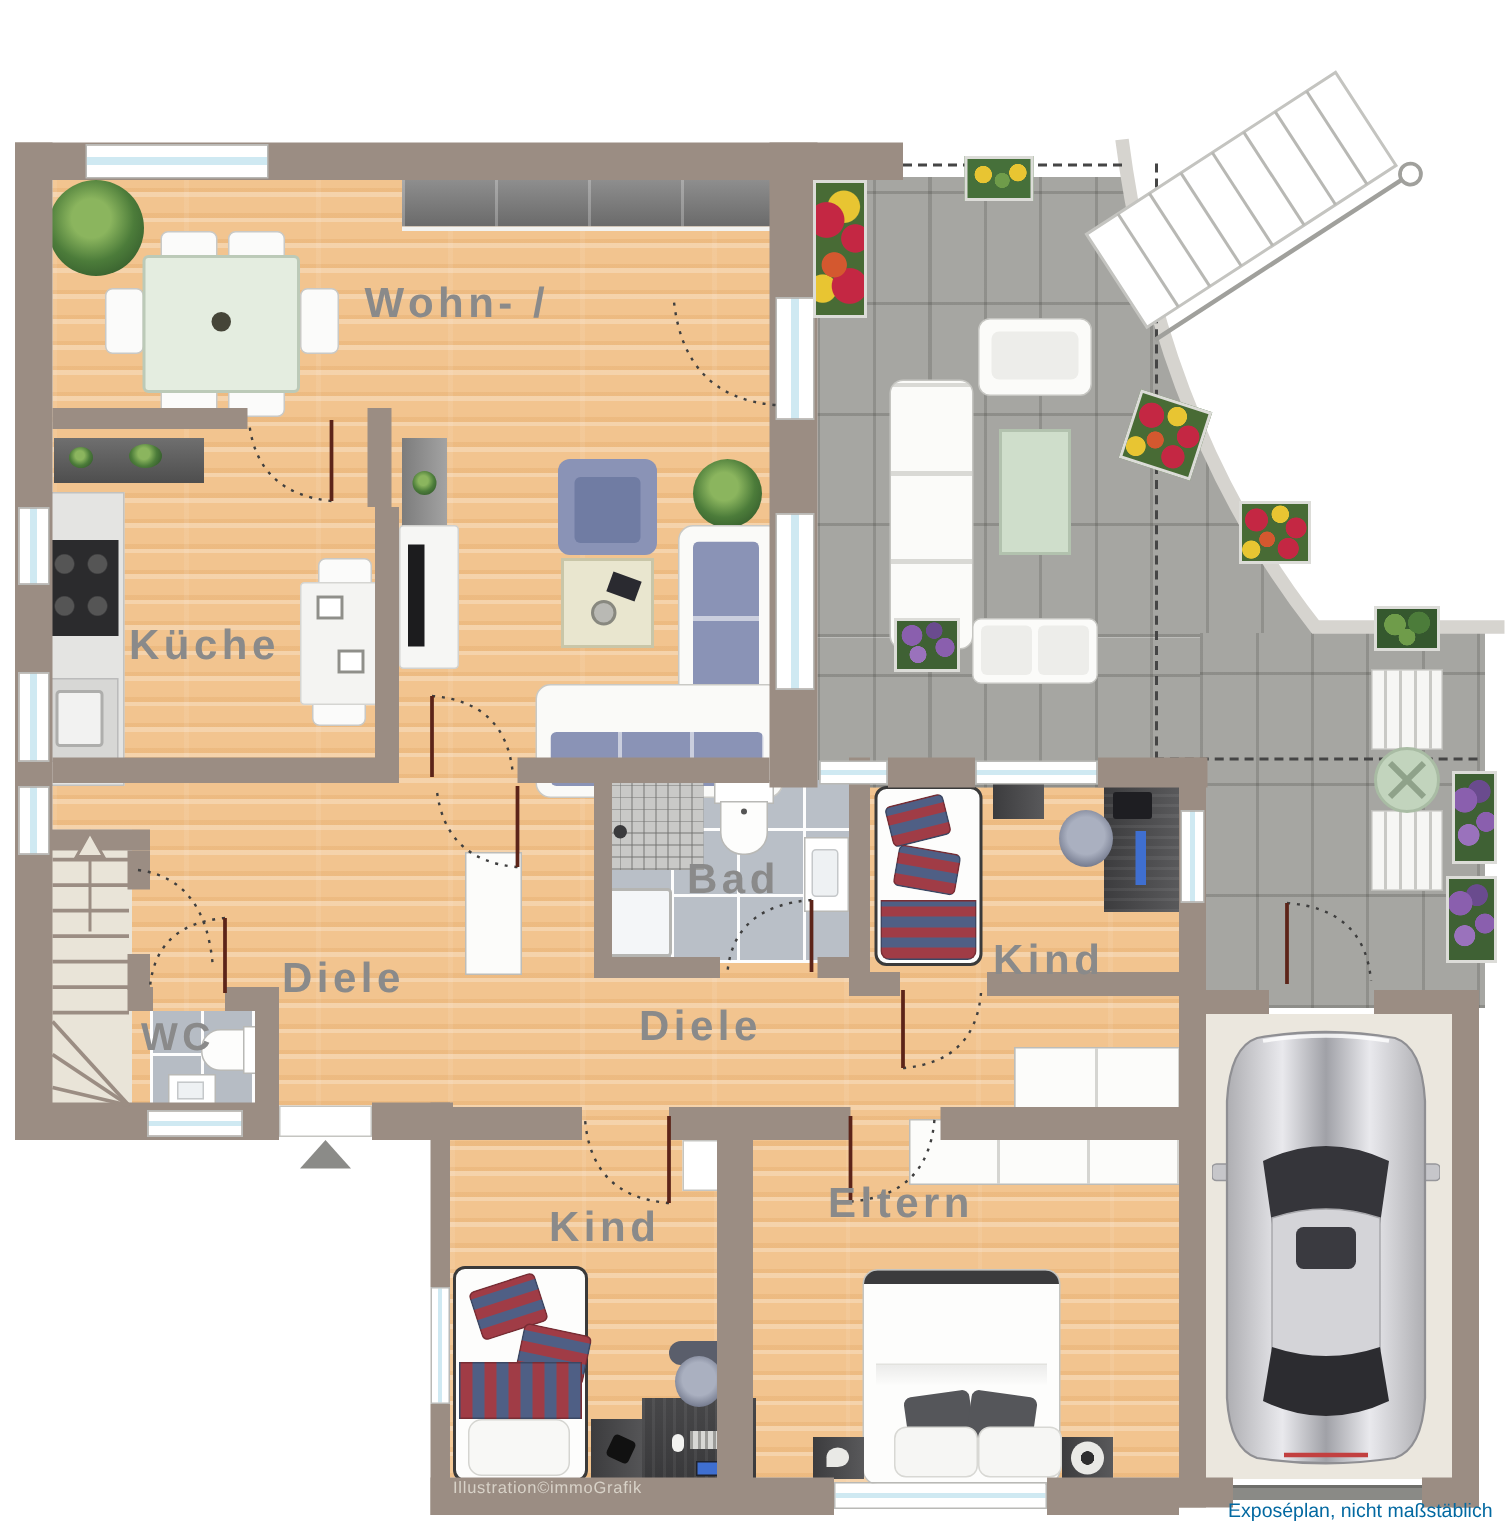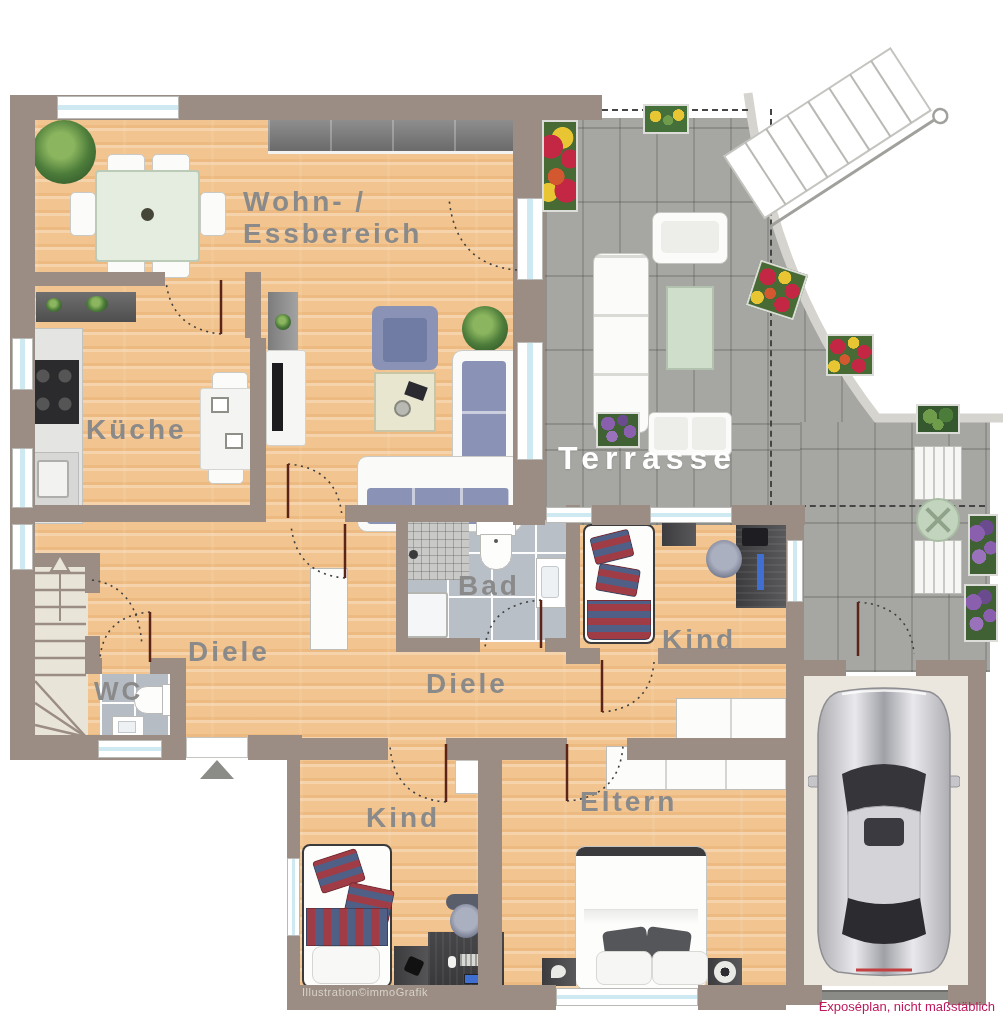--- a/index.html
+++ b/index.html
@@ -48,21 +48,21 @@
     radial-gradient(circle at 80% 55%,#8a5fae 0 17%,transparent 18%),
     radial-gradient(circle at 35% 70%,#9a72bc 0 16%,transparent 17%),#3f6134;}
   .flwG{border:2px solid #dcdcd8;box-sizing:border-box;background:
     radial-gradient(circle at 30% 40%,#6f9c4a 0 22%,transparent 23%),
     radial-gradient(circle at 70% 35%,#4c7c3a 0 22%,transparent 23%),
     radial-gradient(circle at 50% 72%,#6f9c4a 0 20%,transparent 21%),#35582e;}
   .slat{background:#f6f6f4;border:1px solid #bdbdb9;box-sizing:border-box;
     background-image:repeating-linear-gradient(90deg,transparent 0 8px,#c9c9c5 8px 10px);}
   .lbl{position:absolute;font-weight:bold;font-size:28px;color:#8a8a8a;letter-spacing:3px;white-space:nowrap;}
   .lblW{position:absolute;font-weight:bold;font-size:32px;color:#ffffff;letter-spacing:6px;white-space:nowrap;text-shadow:0 1px 2px rgba(0,0,0,.12);}
-  .foot{position:absolute;font-size:13px;color:#be185d;}
+  .foot{position:absolute;font-size:13px;color:#0369a1;}
   .credit{position:absolute;font-size:11px;color:#d8d2c8;letter-spacing:.5px;}
   .dashH{border-top:2px dashed #454545;}
   .dashV{border-left:2px dashed #454545;}
   .tri{width:0;height:0;border-left:17px solid transparent;border-right:17px solid transparent;border-bottom:19px solid #8b8b88;}
 </style>
 </head>
 <body>
 
 <div class="plan">
 
@@ -358,27 +358,25 @@
     radial-gradient(circle at 55% 55%,#6f9c4a 0 18%,transparent 19%),
     radial-gradient(circle at 80% 35%,#e8c532 0 15%,transparent 16%),#46703a;"></div>
   <div class="abs flw" style="left:752px;top:266px;width:50px;height:48px;transform:rotate(18deg);"></div>
   <div class="abs flw" style="left:826px;top:334px;width:48px;height:42px;"></div>
   <div class="abs flwG" style="left:916px;top:404px;width:44px;height:30px;"></div>
   <div class="abs flwP" style="left:968px;top:514px;width:30px;height:62px;"></div>
   <div class="abs flwP" style="left:964px;top:584px;width:34px;height:58px;"></div>
   <div class="abs flwP" style="left:596px;top:412px;width:44px;height:36px;"></div>
 
   <div class="lbl" style="left:243px;top:186px;">Wohn- /</div>
-  <div class="lbl" style="left:243px;top:218px;">Essbereich</div>
   <div class="lbl" style="left:86px;top:414px;">Küche</div>
-  <div class="lblW" style="left:558px;top:440px;">Terrasse</div>
   <div class="lbl" style="left:188px;top:636px;">Diele</div>
   <div class="lbl" style="left:94px;top:676px;font-size:26px;">WC</div>
   <div class="lbl" style="left:458px;top:570px;">Bad</div>
   <div class="lbl" style="left:426px;top:668px;">Diele</div>
   <div class="lbl" style="left:662px;top:624px;">Kind</div>
   <div class="lbl" style="left:366px;top:802px;">Kind</div>
-  <div class="lbl" style="left:580px;top:786px;">Eltern</div>
+  <div class="lbl" style="left:552px;top:786px;">Eltern</div>
 
   <div class="credit" style="left:302px;top:986px;">Illustration©immoGrafik</div>
   <div class="foot" style="left:700px;top:999px;width:295px;text-align:right;">Exposéplan, nicht maßstäblich</div>
 
 </div>
 
 </body></html>

